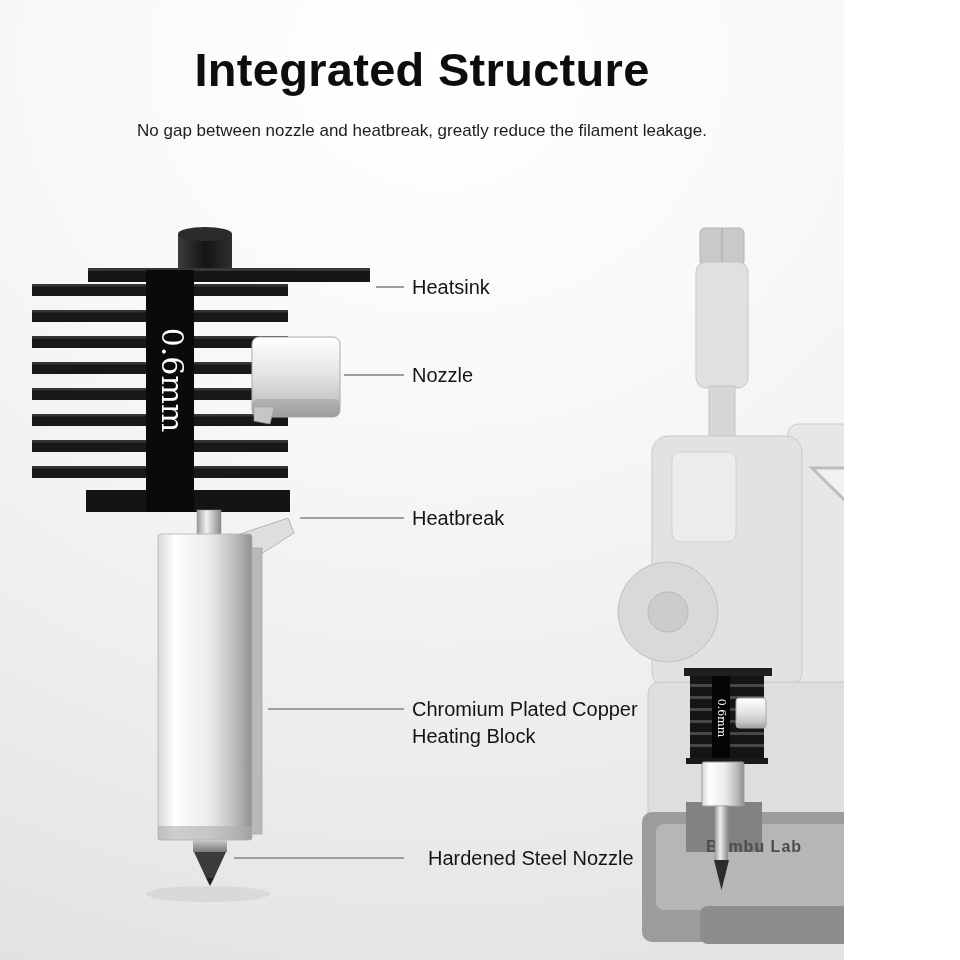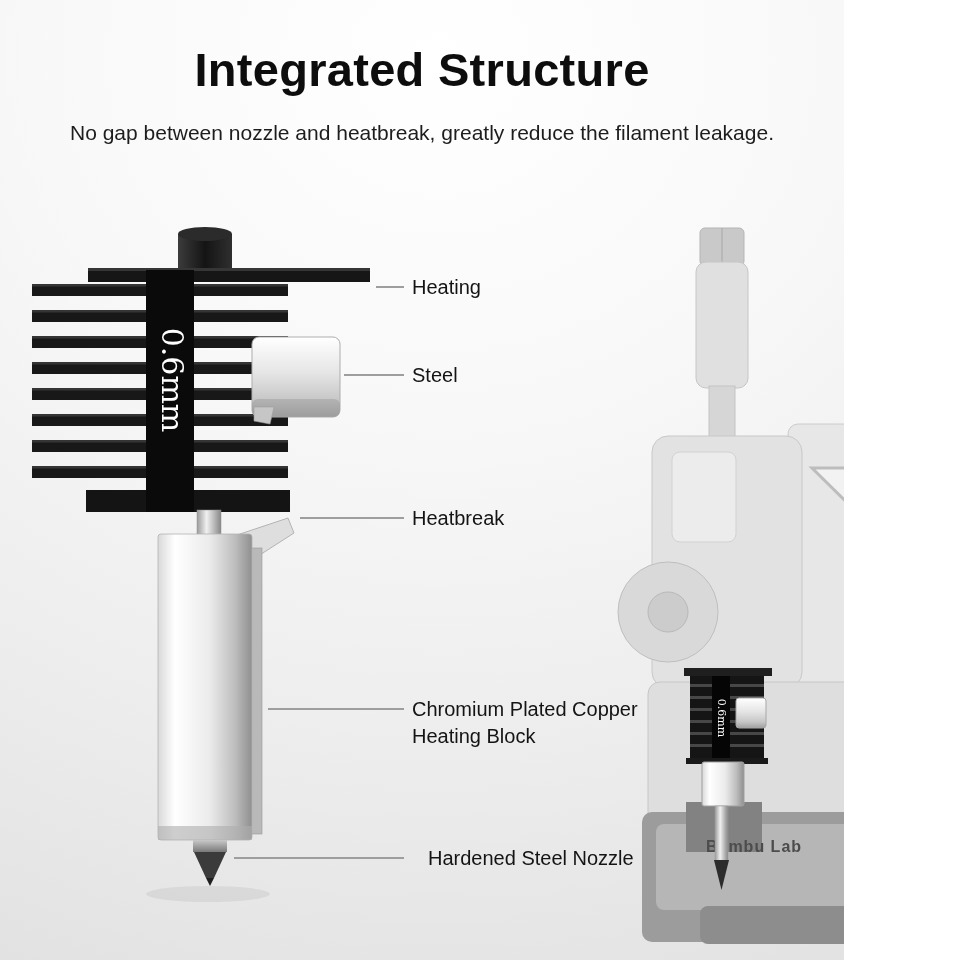--- a/index.html
+++ b/index.html
@@ -10,21 +10,21 @@
   }
   .canvas {
     position:relative; width:844px; height:960px; overflow:hidden;
     background: radial-gradient(135% 105% at 52% 6%, #ffffff 0%, #f8f8f8 36%, #eeeeee 66%, #e1e1e1 100%);
   }
   .header { position:absolute; top:42px; left:0; width:100%; text-align:center; }
   .title {
     font-size:47px; font-weight:800; letter-spacing:0.3px; color:#0d0d0d;
   }
   .subtitle {
-    margin-top:24px; font-size:21px; font-weight:400; color:#1d1d1d;
+    margin-top:24px; font-size:17px; font-weight:400; color:#1d1d1d;
   }
   svg.scene { position:absolute; left:0; top:0; width:960px; height:960px; }
   .label-row { position:absolute; display:flex; align-items:center; gap:8px; height:28px; }
   .label-row.two-line { align-items:flex-start; height:auto; }
   .leader { height:2px; background:#9e9e9e; flex:none; }
   .two-line .leader { margin-top:12px; }
   .label-text { font-size:20px; color:#141414; line-height:1.33; white-space:nowrap; }
   .label-text.wrap { width:236px; white-space:normal; }
 </style>
 </head>
@@ -172,26 +172,26 @@
       <g>
         <rect x="193" y="840" width="34" height="12" fill="url(#gNozzleCap)"></rect>
         <polygon points="194,852 226,852 214,878 206,878" fill="#3b3b3b"></polygon>
         <polygon points="206,878 214,878 210,886" fill="#1f1f1f"></polygon>
       </g>
     </g>
   </svg>
 
   <div class="label-row" style="left:376px; top:273px;">
     <span class="leader" style="width:28px"></span>
-    <span class="label-text">Heating</span>
+    <span class="label-text">Heatsink</span>
   </div>
 
   <div class="label-row" style="left:344px; top:361px;">
     <span class="leader" style="width:60px"></span>
-    <span class="label-text">Steel</span>
+    <span class="label-text">Nozzle</span>
   </div>
 
   <div class="label-row" style="left:300px; top:504px;align-items:center;">
     <span class="leader" style="width:104px"></span>
     <span class="label-text">Heatbreak</span>
   </div>
 
   <div class="label-row two-line" style="left:268px; top:696px;">
     <span class="leader" style="width:136px"></span>
     <span class="label-text wrap">Chromium Plated Copper Heating Block</span>

